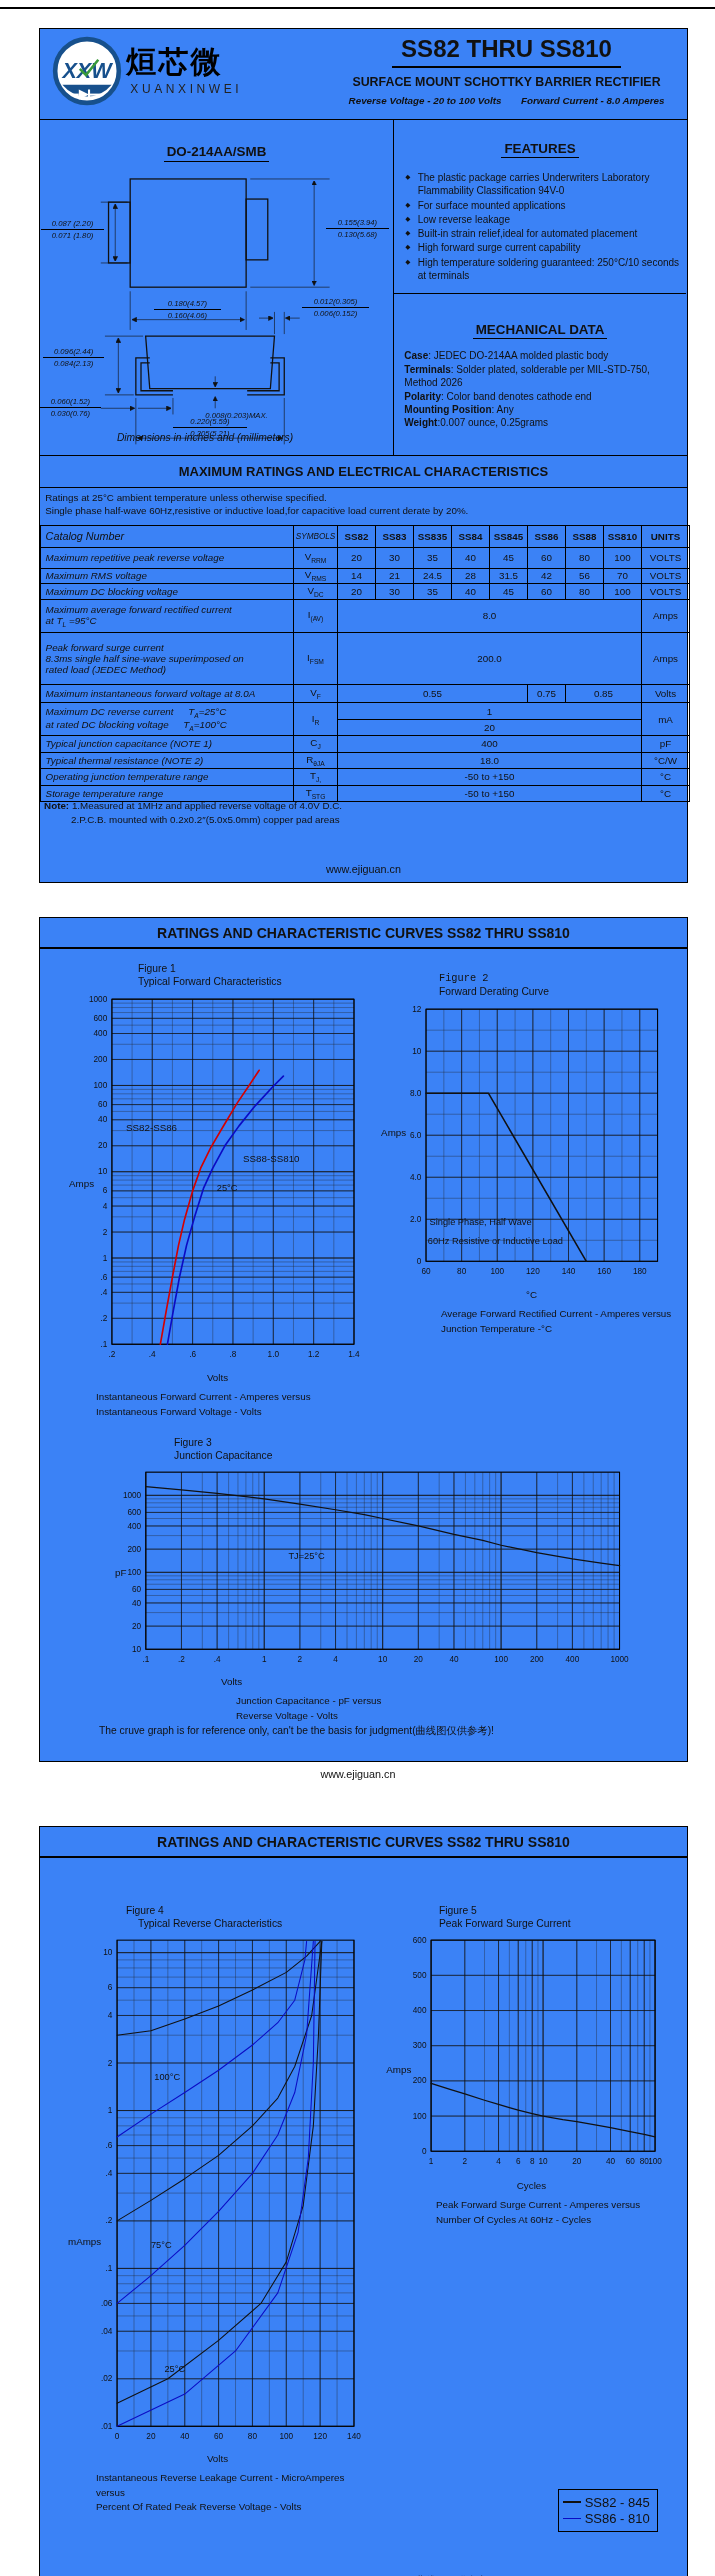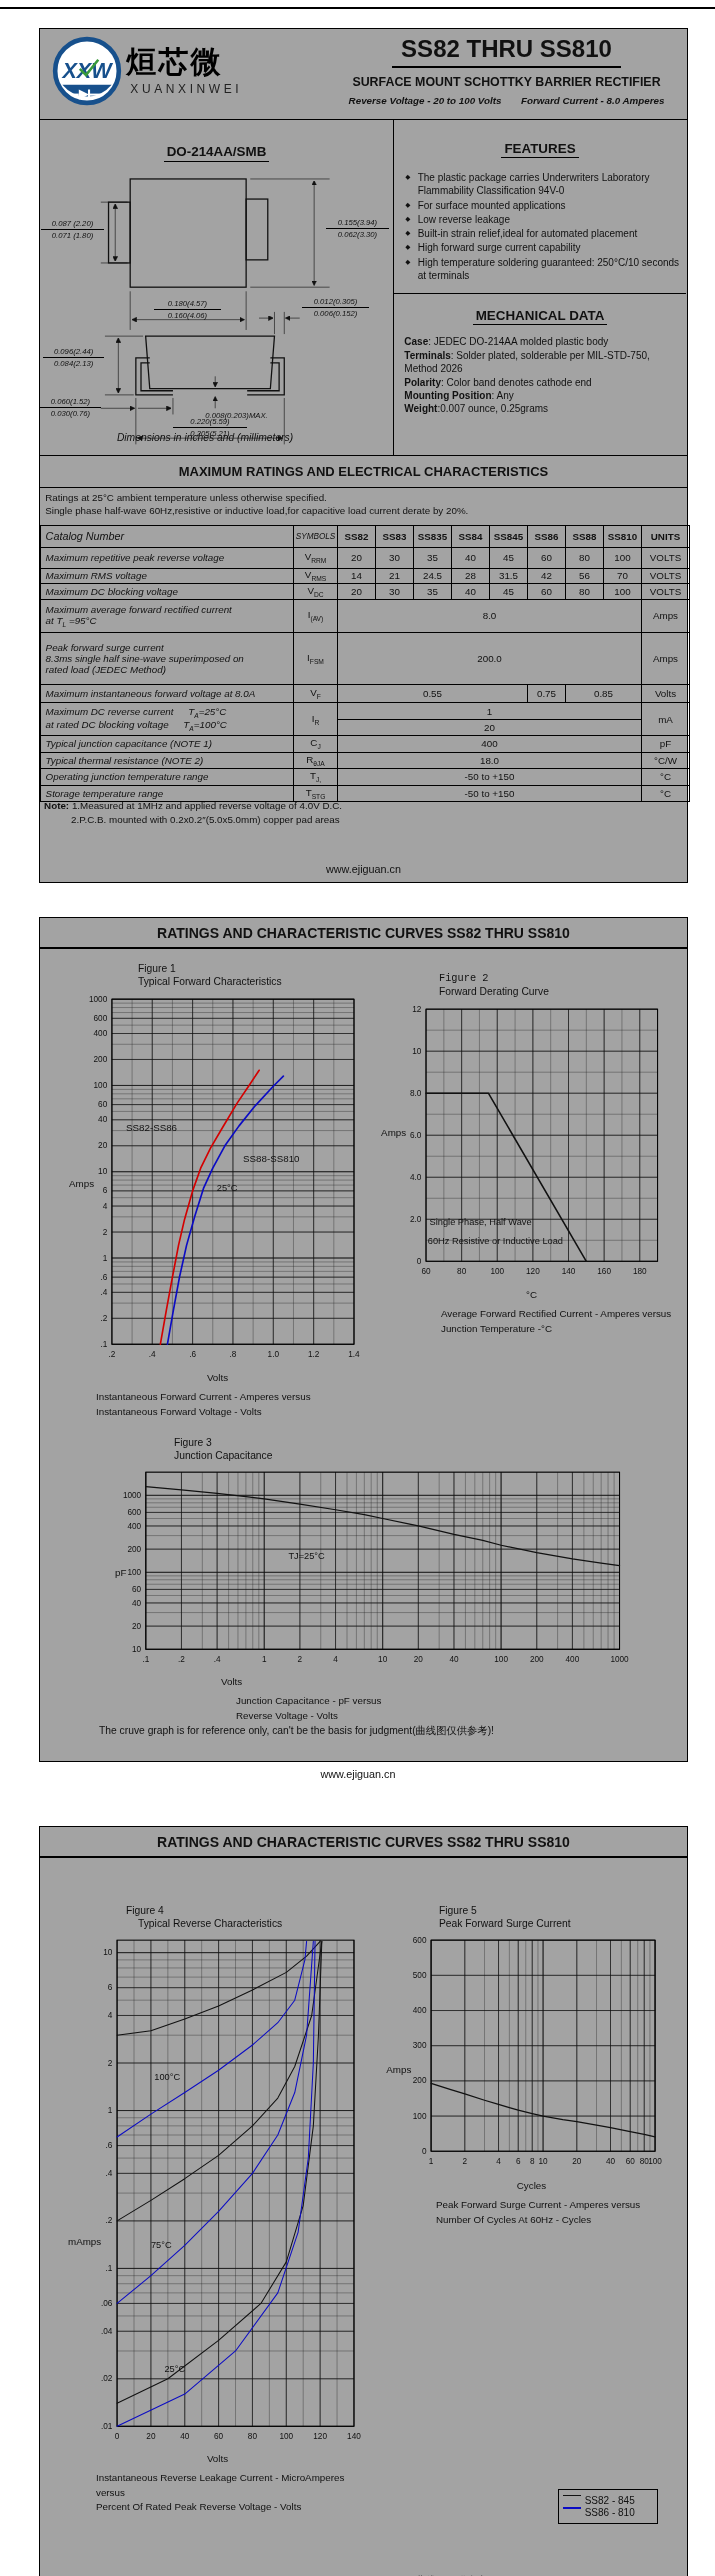--- a/index.html
+++ b/index.html
@@ -1,19 +1,19 @@
 <!DOCTYPE html>
 <html style="font-size:8.2px"><head>
 <meta charset="utf-8">
 <style>
   html,body{margin:0;padding:0;background:#e8e8e8;}
   #sheet{position:relative;width:716px;height:2683px;background:#ffffff;
          font-family:"Liberation Sans","DejaVu Sans",sans-serif;color:#111;overflow:hidden;}
   .topline{position:absolute;left:0;top:7.2px;width:100%;height:2.1px;background:#000;}
-  .pagebox{position:absolute;left:39px;width:649px;border:1.5px solid #000;background:#a3a3a3;box-sizing:border-box;}
+  .pagebox{position:absolute;left:39px;width:649px;border:1.5px solid #000;background:#3b82f6;box-sizing:border-box;}
   
   .logo-wrap{position:absolute;left:9.3px;top:4.1px;width:242px;height:77px;}
   .logo-cn{position:absolute;left:77px;top:9.3px;font-size:30px;font-weight:bold;letter-spacing:2.1px;color:#000;}
   .logo-en{position:absolute;left:81px;top:49px;font-size:12px;letter-spacing:3.6px;color:#222;}
   .hdr-right{position:absolute;left:289px;top:6.2px;width:355px;text-align:center;}
   .hdr-title{font-size:24px;font-weight:bold;display:inline-block;border-bottom:2.1px solid #000;padding:0 9.3px 3.1px 9.3px;}
   .hdr-sub{margin-top:7.2px;font-size:12.4px;font-weight:bold;}
   .hdr-tag{margin-top:5.2px;font-size:9.8px;font-style:italic;font-weight:bold;}
   .hline{position:absolute;left:0;top:90px;width:100%;height:0;border-top:1px solid #000;}
   
@@ -27,21 +27,21 @@
   .pkg-svg line,.pkg-svg path,.pkg-svg rect{stroke:#111;}
   .dim{position:absolute;font-size:7.7px;font-style:italic;text-align:center;line-height:1.25;}
   .dim .dt{border-bottom:0.8px solid #000;padding:0 1.5px 0.5px 1.5px;}
   .dim .db{padding-top:0.5px;}
   .pkg-cap{position:absolute;left:31px;top:313px;width:268px;text-align:center;font-size:10.3px;font-style:italic;}
   .feat-title{margin-top:21.6px;}
   .feat-list{margin:14.4px 4.1px 0 11.3px;padding:0;list-style:none;font-size:10px;line-height:1.28;}
   .feat-list li{padding-left:12.4px;position:relative;margin-bottom:1.5px;}
   .feat-list li:before{content:"◆";position:absolute;left:0;top:1px;font-size:6.7px;}
   .mech-rule{margin-top:10.3px;border-top:1px solid #000;}
-  .mech-title{margin-top:14px;text-decoration:underline;}
+  .mech-title{margin-top:28px;text-decoration:underline;}
   .mech-lines{margin:10.3px 5.2px 0 10.3px;font-size:10px;line-height:1.34;}
   .mech-lines b{font-weight:bold;}
   
   .band{position:absolute;left:0;top:426px;width:100%;height:33px;border-top:1.5px solid #000;border-bottom:1px solid #000;
         display:flex;align-items:center;justify-content:center;font-size:13px;font-weight:bold;box-sizing:border-box;}
   .conds{position:absolute;left:5.2px;top:463px;font-size:9.8px;line-height:1.3;}
   .rt{position:absolute;left:0px;top:496px;width:646px;border-collapse:collapse;table-layout:fixed;}
   .rt td{border:1px solid #000;font-size:9.8px;padding:0 1px;vertical-align:middle;}
   .rt .lab{text-align:left;padding-left:4.6px;font-style:italic;}
   .rt .sym{text-align:center;}
@@ -61,21 +61,21 @@
             font-size:14px;font-weight:bold;}
   .figure{position:absolute;}
   .fig-title{font-size:10.3px;line-height:1.3;}
   .fig-sub{font-size:10.3px;line-height:1.3;margin-bottom:4.1px;}
   .ylab{position:absolute;font-size:9.8px;}
   .xlab{font-size:9.8px;margin-top:1px;}
   .fig-cap{font-size:9.8px;line-height:1.5;margin-top:7.2px;}
   svg text{font-family:"Liberation Sans","DejaVu Sans",sans-serif;}
   .disclaimer{position:absolute;font-size:10.3px;}
   .legend{position:absolute;left:518px;top:662px;width:100px;border:1px solid #000;padding:3.1px 4.1px;box-sizing:border-box;}
-  .lrow{display:flex;align-items:flex-start;font-size:10px;margin:1.5px 0;}
+  .lrow{display:flex;align-items:center;font-size:13px;margin:1.5px 0;}
   .lline{display:inline-block;width:17.5px;height:1.5px;margin-right:4.1px;}
 </style>
 </head>
 <body>
 
 <div id="sheet">
   <div class="topline"></div>
 
   <div class="pagebox" style="top:28px;height:855px;">
 
@@ -147,21 +147,21 @@
             <line x1="340" y1="470" x2="340" y2="448" stroke-width="1.2" marker-end="url(#arr)"></line>
             <line x1="474" y1="450" x2="474" y2="540" stroke-width="1.2"></line>
             <line x1="190" y1="528" x2="470" y2="528" stroke-width="1.2" marker-start="url(#arr)" marker-end="url(#arr)"></line>
           </svg>
           <div class="dim" style="left:1px;top:53px;width:63px;">
             <div class="dt">0.087 (2.20)</div>
               <div class="db">0.071 (1.80)</div>
           </div>
           <div class="dim" style="left:286px;top:52px;width:63px;">
             <div class="dt">0.155(3.94)</div>
-              <div class="db">0.062(3.30)</div>
+              <div class="db">0.130(5.68)</div>
           </div>
           <div class="dim" style="left:114px;top:133px;width:67px;">
             <div class="dt">0.180(4.57)</div>
               <div class="db">0.160(4.06)</div>
           </div>
           <div class="dim" style="left:262px;top:131px;width:67px;">
             <div class="dt">0.012(0.305)</div>
               <div class="db">0.006(0.152)</div>
           </div>
           <div class="dim" style="left:3.1px;top:181px;width:61px;">

